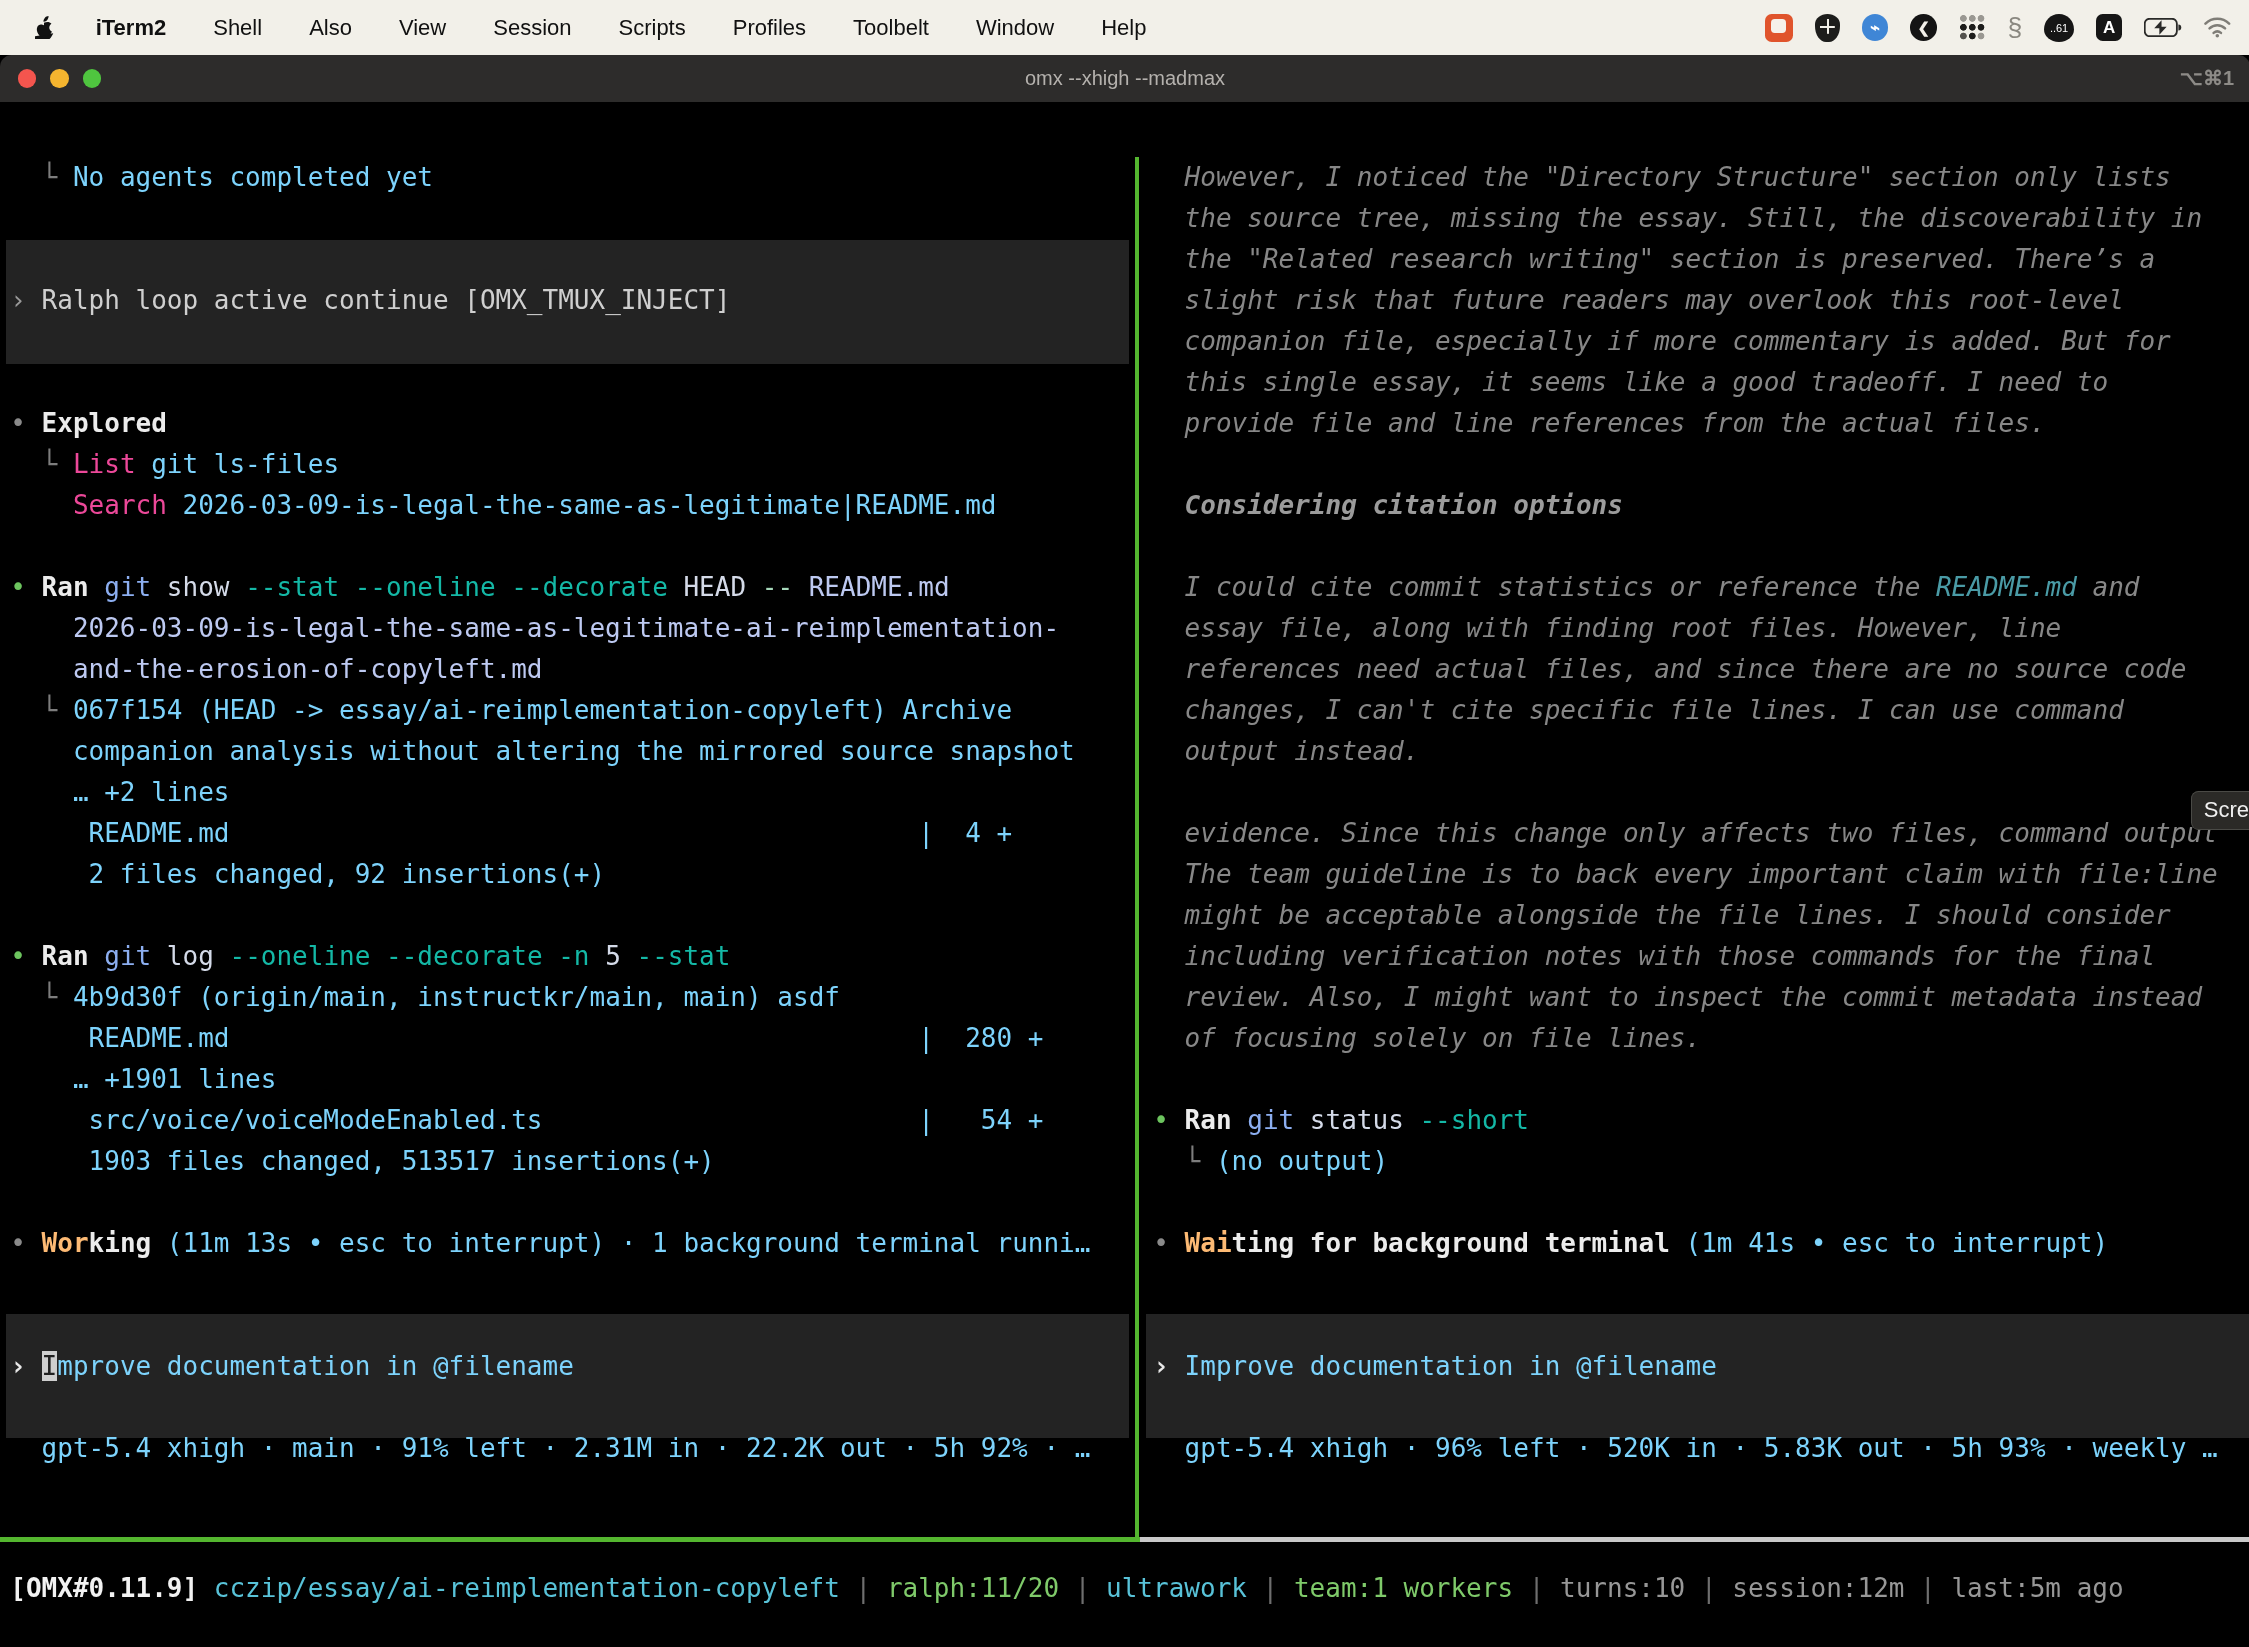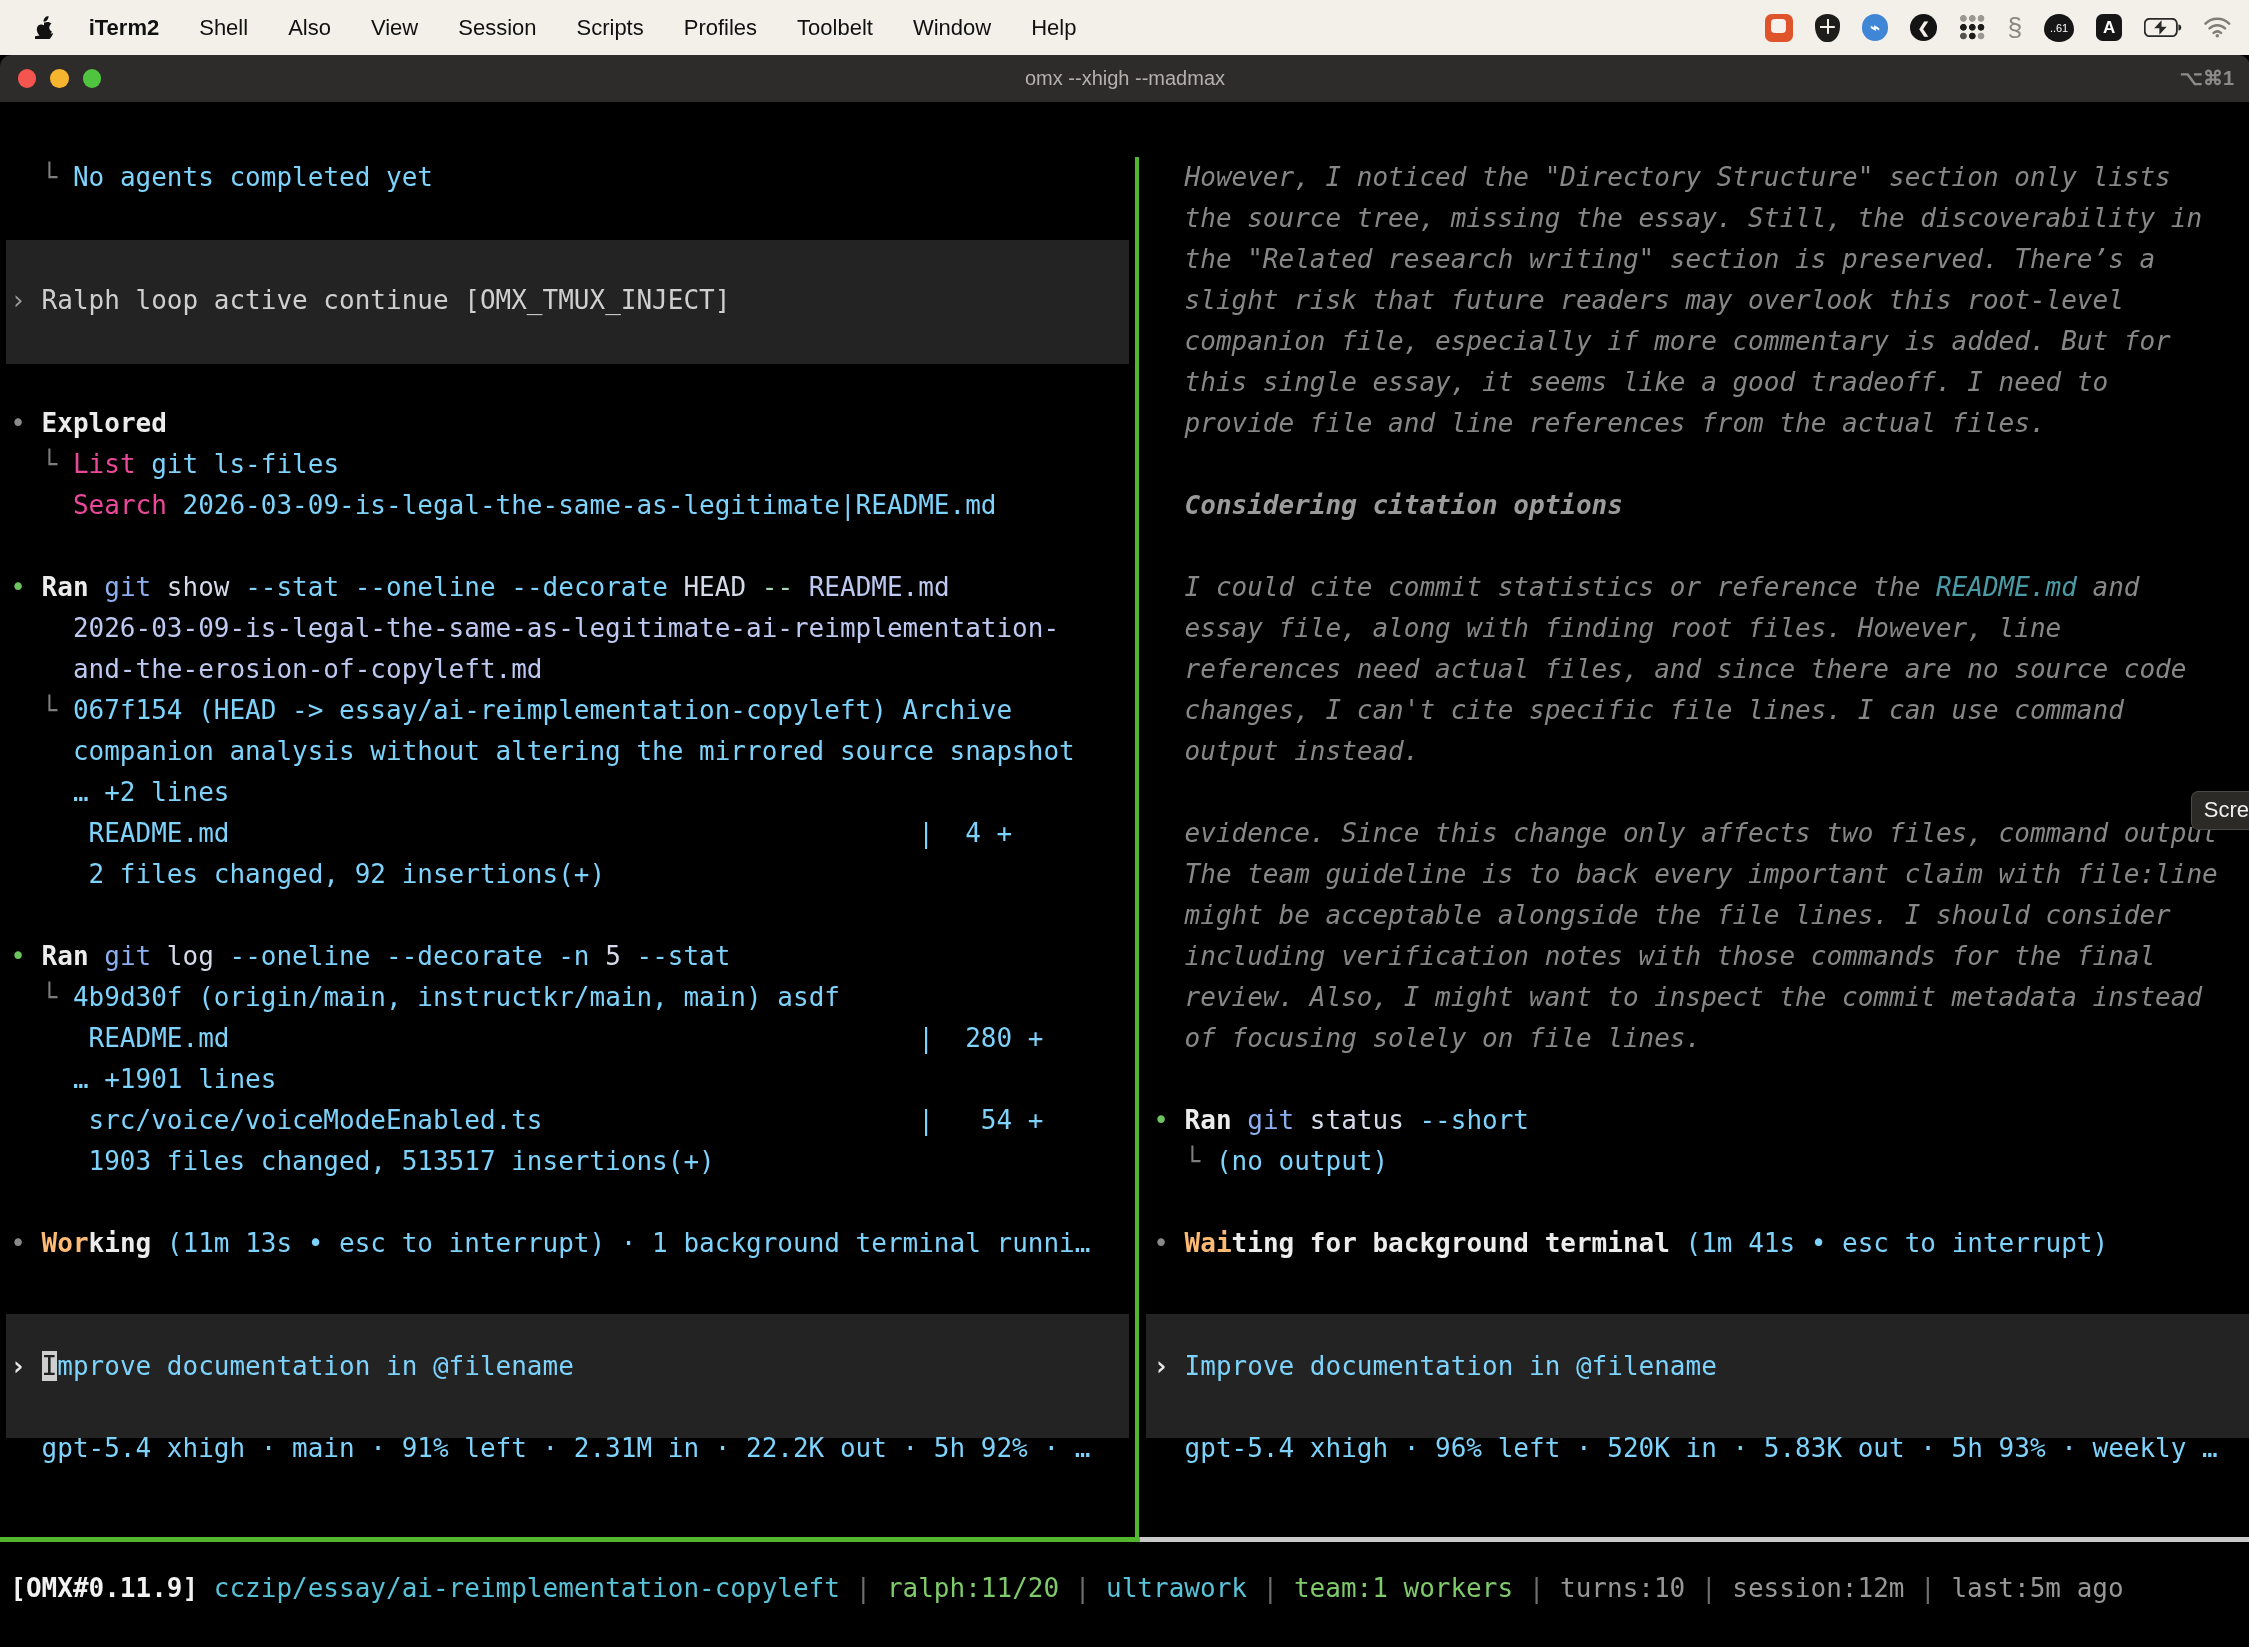--- a/index.html
+++ b/index.html
@@ -1,21 +1,21 @@
 <!DOCTYPE html>
 <html style="font-size:11.8px"><head>
 <meta charset="utf-8">
 <style>
   html,body{margin:0;padding:0;}
   body{width:2250px;height:1648px;position:relative;background:#000;overflow:hidden;
        font-family:"Liberation Sans", sans-serif;}
   
   .menubar{position:absolute;left:0;top:0;width:2250px;height:55px;background:#f2f0e9;
            display:flex;align-items:center;z-index:5;}
-  .menu-left{display:flex;align-items:center;gap:9px;padding-left:29.5px;}
+  .menu-left{display:flex;align-items:center;gap:16px;padding-left:29.5px;}
   .apple{width:29.5px;display:flex;justify-content:center;margin-right:13.3px;}
   .menu-item{font-size:22px;color:#111;padding:0 15.5px;white-space:nowrap;}
   .menu-item.app{font-weight:bold;padding-left:7.4px;}
   .menu-right{margin-left:auto;display:flex;align-items:center;gap:22px;padding-right:19px;}
   .mi{display:flex;align-items:center;justify-content:center;}
   .ic-chat{width:28px;height:28px;background:#e0542c;border-radius:6.6px;position:relative;}
   .ic-chat::after{content:"";position:absolute;left:6.6px;top:5.9px;width:14.8px;height:13.3px;
                   background:#f6f1ea;border-radius:3.7px;}
   .ic-chat::before{content:"";position:absolute;left:7.4px;bottom:1.5px;width:7.4px;height:7.4px;
                    background:#e0542c;transform:rotate(35deg);}
@@ -69,21 +69,21 @@
   
   .grey{color:#7dd3fc;}
   .tree{color:#7d7d7d;}
   .bold{color:#ececec;font-weight:bold;}
   .dimbold{color:#fdba74;font-weight:bold;}
   .bullet-grey{color:#8a8a8a;}
   .bullet-green{color:#6cc45e;}
   .cyan{color:#ec4899;}
   .blue{color:#8caef0;}
   .arg{color:#d4dae8;}
-  .flag{color:#7dd3fc;}
+  .flag{color:#14b8a6;}
   .ddash{color:#a6d8ba;}
   .file{color:#bdc9f1;}
   .it{color:#878787;font-style:italic;}
   .hit{color:#9b9b9b;font-style:italic;font-weight:bold;}
   .teal-it{color:#4a9ba6;font-style:italic;}
   .banner-prompt{color:#9a9a9a;}
   .banner-text{color:#cfcfcf;}
   .prompt-white{color:#e8e8e8;font-weight:bold;}
   .cursor{background:#cfcfcf;color:#202020;}
   

